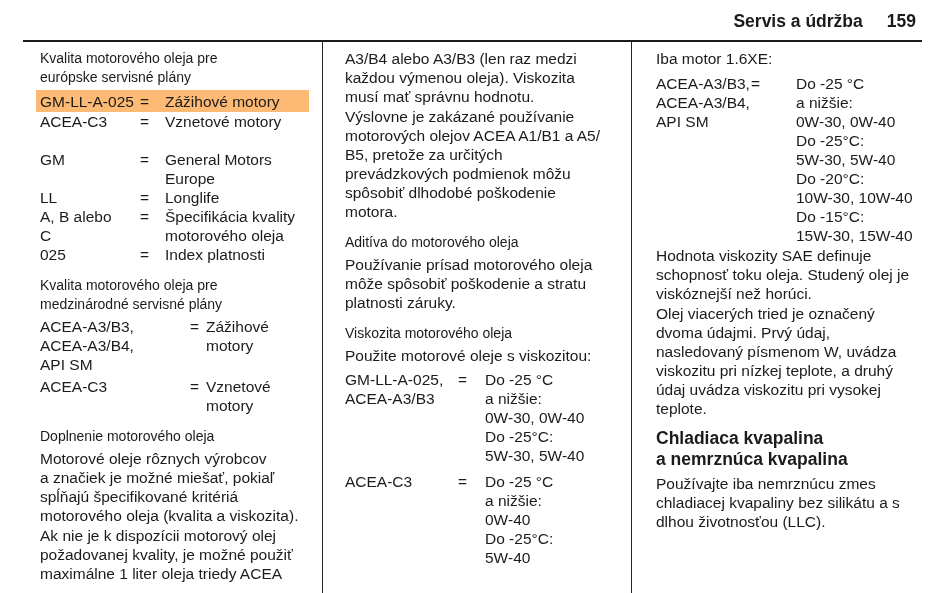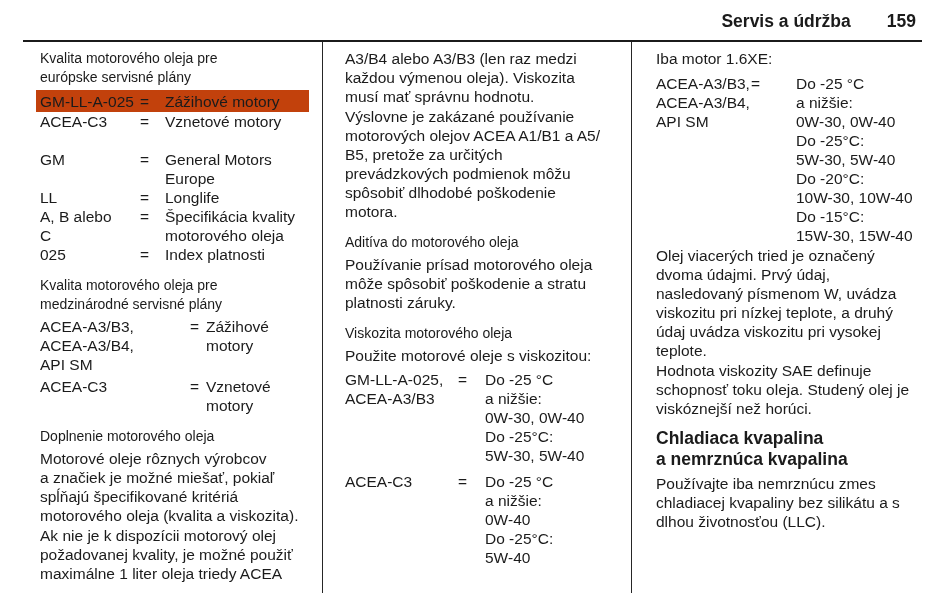--- a/index.html
+++ b/index.html
@@ -5,21 +5,21 @@
   * { margin:0; padding:0; box-sizing:border-box; }
   html,body { background:#ffffff; }
   .page {
     position:relative; width:929px; height:593px; overflow:hidden;
     background:#ffffff; color:#1b1b1b;
     font-family:"Liberation Sans", sans-serif;
     display:flex; flex-direction:column;
   }
   .header {
     display:flex; justify-content:flex-end; align-items:baseline;
-    gap:36px; padding:11px 13px 0 0;
+    gap:24px; padding:11px 13px 0 0;
     font-weight:bold; font-size:17.5px; line-height:21px;
   }
   .rule { height:2px; background:#1b1b1b; margin:8px 7px 0 23px; }
   .columns { flex:1; display:grid; grid-template-columns:322px 309px 1fr; }
   .col { padding-top:7px; font-size:15.5px; line-height:19px; }
   .col1 { padding-left:40px; padding-right:13px; }
   .col2 { border-left:1px solid #262626; padding-left:22px; padding-right:12px; }
   .col3 { border-left:1px solid #262626; padding-left:24px; padding-right:10px; }
   .pre { white-space:pre-line; }
   .h  { font-weight:normal; font-size:14px; line-height:19px; margin:12px 0 3px; }
@@ -53,21 +53,21 @@
   </div>
   <div class="rule"></div>
 
   <div class="columns">
 
     <section class="col col1">
       <h3 class="h pre">Kvalita motorového oleja pre
 európske servisné plány</h3>
 
       <div class="kv t-euro">
-        <div class="row hl" style="background-color: #c2410c;">
+        <div class="row hl" style="background-color: #fdba74;">
           <span class="k">GM-LL-A-025</span>
           <span class="e">=</span>
           <span class="v">Zážihové motory</span>
         </div>
         <div class="row">
           <span class="k">ACEA-C3</span>
           <span class="e">=</span>
           <span class="v">Vznetové motory</span>
         </div>
       </div>
@@ -190,29 +190,29 @@
             <div class="vline">Do -25°C:</div>
             <div class="vline">5W-30, 5W-40</div>
             <div class="vline">Do -20°C:</div>
             <div class="vline">10W-30, 10W-40</div>
             <div class="vline">Do -15°C:</div>
             <div class="vline">15W-30, 15W-40</div>
           </div>
         </div>
       </div>
 
+      <p class="p pre">Hodnota viskozity SAE definuje
+schopnosť toku oleja. Studený olej je
+viskóznejší než horúci.</p>
       <p class="p pre">Olej viacerých tried je označený
 dvoma údajmi. Prvý údaj,
 nasledovaný písmenom W, uvádza
 viskozitu pri nízkej teplote, a druhý
 údaj uvádza viskozitu pri vysokej
 teplote.</p>
-      <p class="p pre">Hodnota viskozity SAE definuje
-schopnosť toku oleja. Studený olej je
-viskóznejší než horúci.</p>
 
       <h2 class="h2 pre">Chladiaca kvapalina
 a nemrznúca kvapalina</h2>
       <p class="p pre">Používajte iba nemrznúcu zmes
 chladiacej kvapaliny bez silikátu a s
 dlhou životnosťou (LLC).</p>
     </section>
 
   </div>
 </div>

